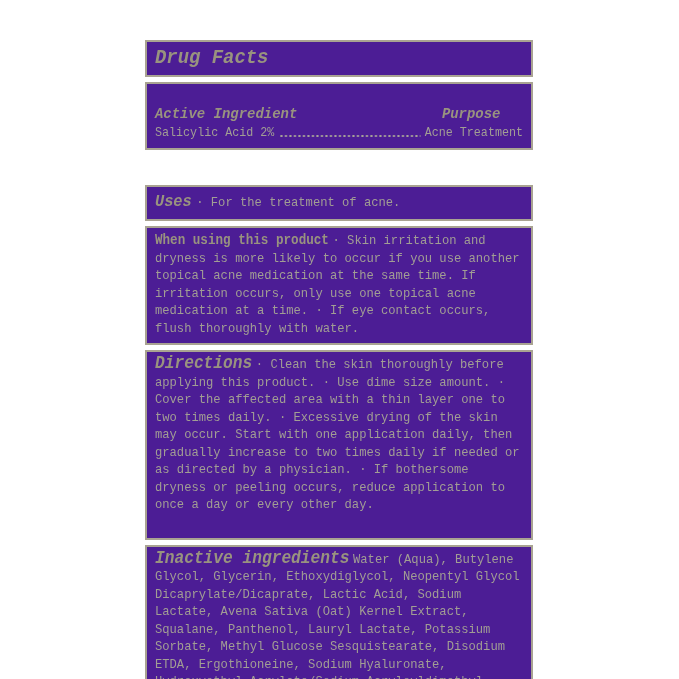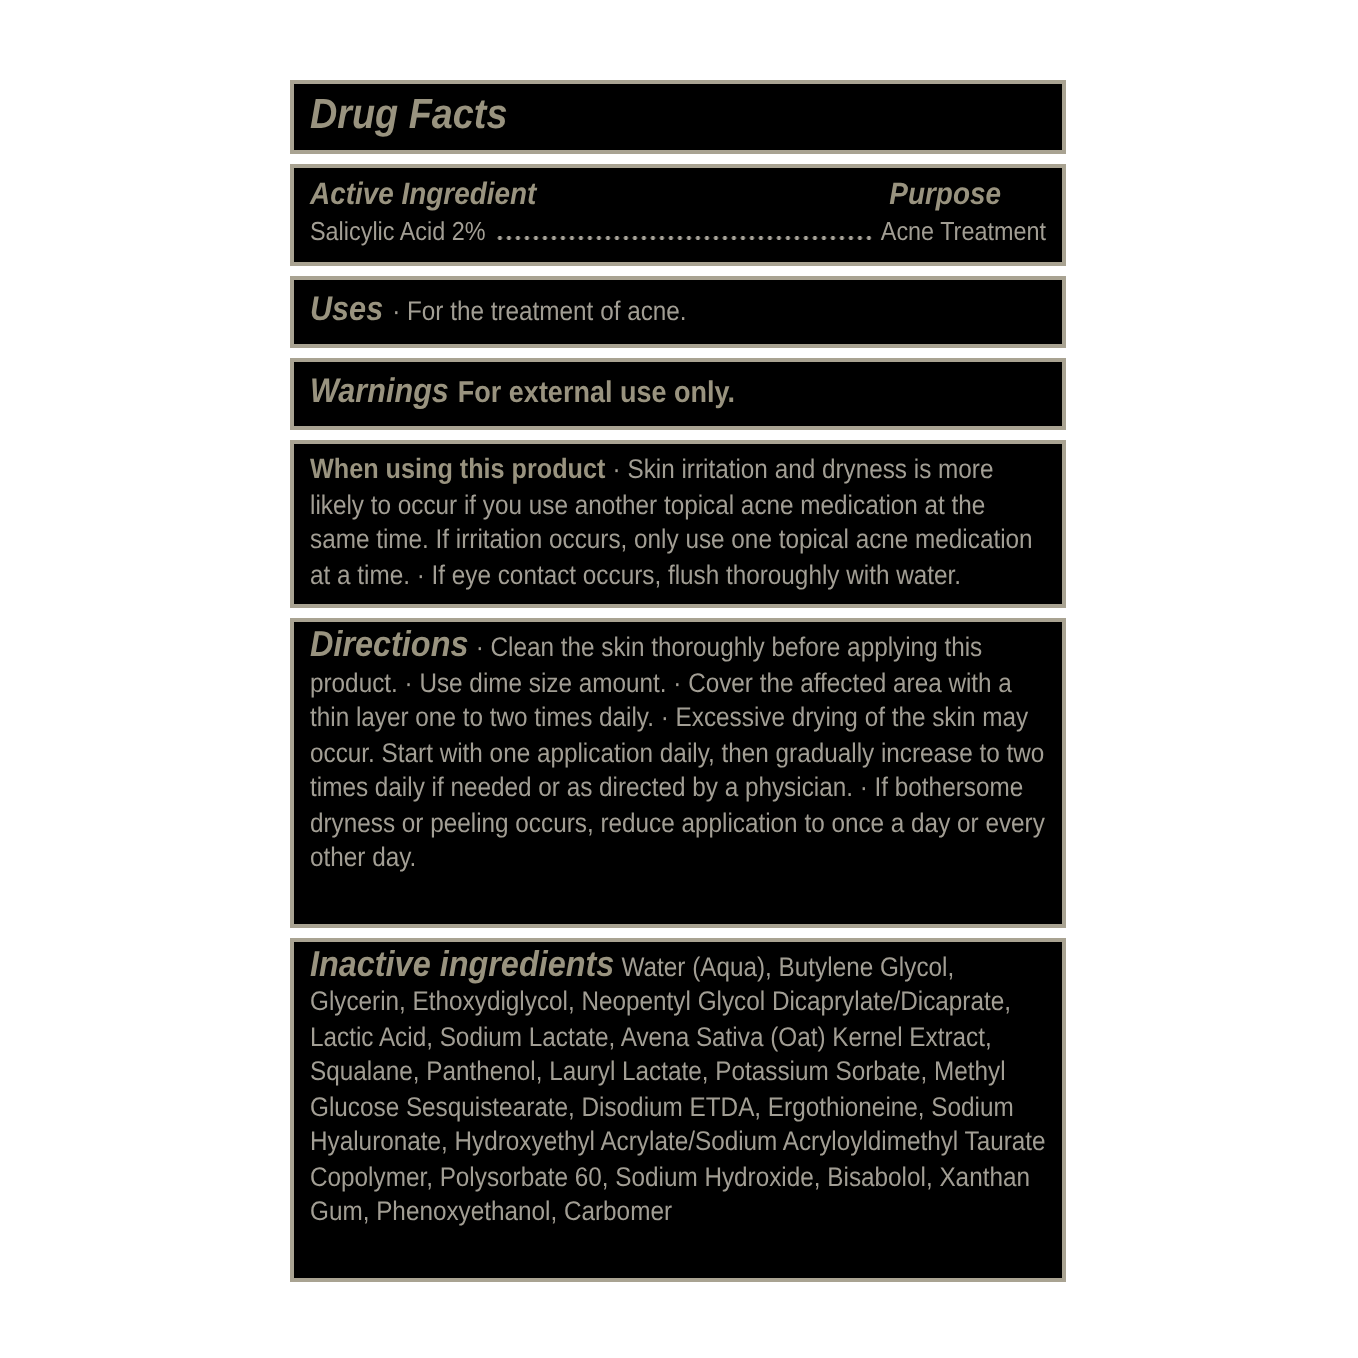--- a/index.html
+++ b/index.html
@@ -12,49 +12,50 @@
     width:679px;height:679px;position:relative;overflow:hidden;
     font-family:"Liberation Sans",sans-serif;
     -webkit-font-smoothing:antialiased;
   }
   .sheet{
     position:absolute;left:145px;top:40px;width:388px;
     display:flex;flex-direction:column;gap:5px;
   }
   .box{
     border:2px solid var(--border);
-    background:#000000;
+    background:#4c1d95;
     box-sizing:border-box;
+    font-family:Liberation Mono, monospace;
   }
   
   .cond{
     width:111.11%;
     transform:scaleX(0.9);
     transform-origin:0 0;
   }
   .box-title{padding:5px 8px 6px;}
   .title{
     margin:0;font-size:21px;line-height:22px;
     font-weight:bold;font-style:italic;color:var(--head);
     letter-spacing:0;
   }
-  .box-active{padding:4px 8px 7px;}
+  .box-active{padding:21px 8px 7px;}
   .row{display:flex;}
   .heads{justify-content:space-between;line-height:19px;}
   .h2{font-size:15.5px;font-weight:bold;font-style:italic;color:var(--head);}
   .purpose{margin-right:25px;}
   .vals{line-height:17px;font-size:13px;color:var(--body);}
   .leader{
     flex:1;align-self:stretch;margin:0 5px;
     background-image:radial-gradient(circle,#a7a399 1.05px,transparent 1.25px);
     background-size:5px 4px;
     background-repeat:repeat-x;
     background-position:0 calc(100% - 3px);
   }
-  .box-line{padding:6px 8px 7px;}
+  .box-line{padding:6px 8px 7px;margin-top:30px;}
   .box-line p{margin:0;line-height:18px;}
   .h3{font-size:17px;font-weight:bold;font-style:italic;color:var(--head);line-height:18px;}
   .run{font-size:13.5px;color:var(--body);margin-left:5px;}
   .warn-run{font-size:15px;font-weight:bold;color:var(--head);margin-left:5px;}
   .box-para{padding:4px 8px 6px;}
   .box-para p,.box-big p{margin:0;line-height:17.5px;font-size:13.5px;color:var(--body);}
   .lead{font-size:14px;font-weight:bold;color:var(--head);}
   .lead-lg{font-size:15px;font-weight:bold;color:var(--head);}
   .after-lead{margin-left:4px;}
   .box-big{padding:3px 8px 24px;}
@@ -80,25 +81,20 @@
       <span>Acne Treatment</span>
     </div>
   </section>
 
   <section class="box box-line">
     <p class="cond">
       <span class="h3">Uses</span><span class="run">· For the treatment of acne.</span>
     </p>
   </section>
 
-  <section class="box box-line">
-    <p class="cond">
-      <span class="h3">Warnings</span><span class="warn-run">For external use only.</span>
-    </p>
-  </section>
 
   <section class="box box-para">
     <p class="cond">
       <span class="lead">When using this product</span><span class="after-lead">· Skin irritation and dryness is more likely to occur if you use another topical acne medication at the same time. If irritation occurs, only use one topical acne medication at a time. · If eye contact occurs, flush thoroughly with water.</span>
     </p>
   </section>
 
 
   <section class="box box-big">
     <p class="cond">

